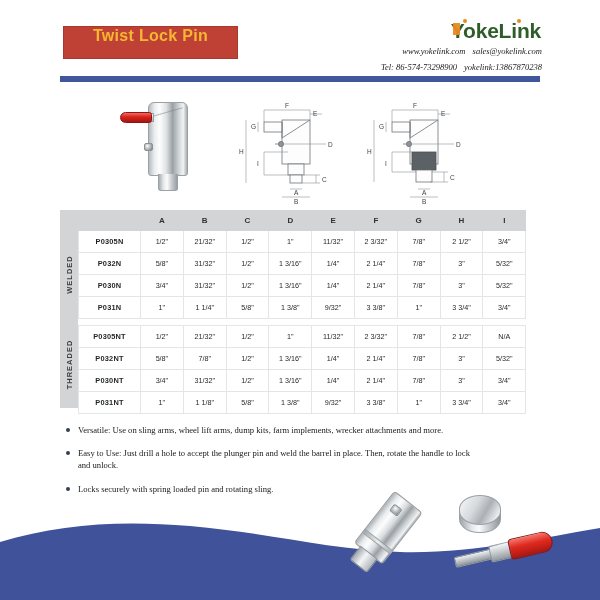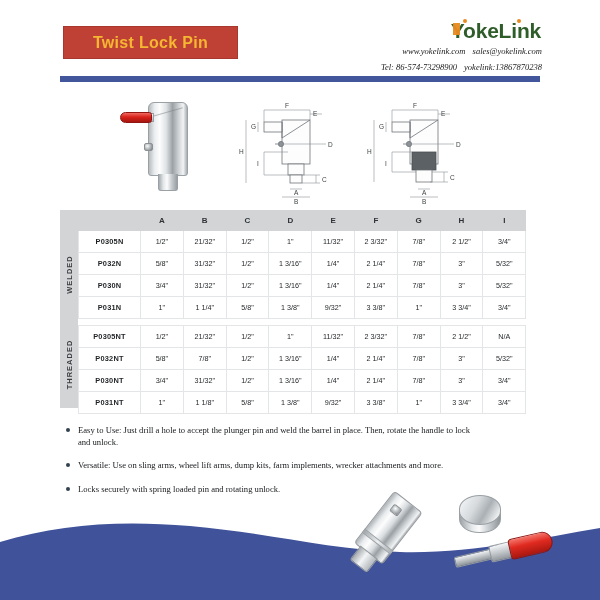--- a/index.html
+++ b/index.html
@@ -24,21 +24,21 @@
     width: 600px; height: 78px;
   }
   .title-banner {
     position: absolute;
     left: 63px; top: 26px;
     width: 175px; height: 33px;
     background: #c0392b;
     background: #bf4136;
     border: 1px solid #a8382e;
     display: flex;
-    align-items: center;
+    align-items: flex-start;
     justify-content: center;
   }
   .title-banner .title-text {
     font-family: "Liberation Sans", sans-serif;
     font-weight: bold;
     font-size: 16px;
     letter-spacing: 0.3px;
     color: #f5b731;
     white-space: nowrap;
   }
@@ -648,29 +648,29 @@
           <td>3 3/4"</td>
           <td>3/4"</td>
         </tr>
       </tbody>
     </table>
   </div>
 
   <div class="features">
     <div class="feature">
       <span class="bullet"></span>
-      <span>Easy to Use: Just drill a hole to accept the plunger pin and weld the barrel in place. Then, rotate the handle to lock and unlock.</span>
+      <span>Versatile: Use on sling arms, wheel lift arms, dump kits, farm implements, wrecker attachments and more.</span>
     </div>
     <div class="feature">
       <span class="bullet"></span>
-      <span>Versatile: Use on sling arms, wheel lift arms, dump kits, farm implements, wrecker attachments and more.</span>
+      <span>Easy to Use: Just drill a hole to accept the plunger pin and weld the barrel in place. Then, rotate the handle to lock and unlock.</span>
     </div>
     <div class="feature">
       <span class="bullet"></span>
-      <span>Locks securely with spring loaded pin and rotating unlock.</span>
+      <span>Locks securely with spring loaded pin and rotating sling.</span>
     </div>
   </div>
 
   <div class="footer">
     <svg width="600" height="120" viewBox="0 0 600 120">
       <path d="M0,62 C60,44 120,40 190,46 C270,53 330,70 400,72 C470,74 540,58 600,48 L600,120 L0,120 Z" fill="#3f529a"></path>
     </svg>
   </div>
 
   <div class="fphoto fp-body">

